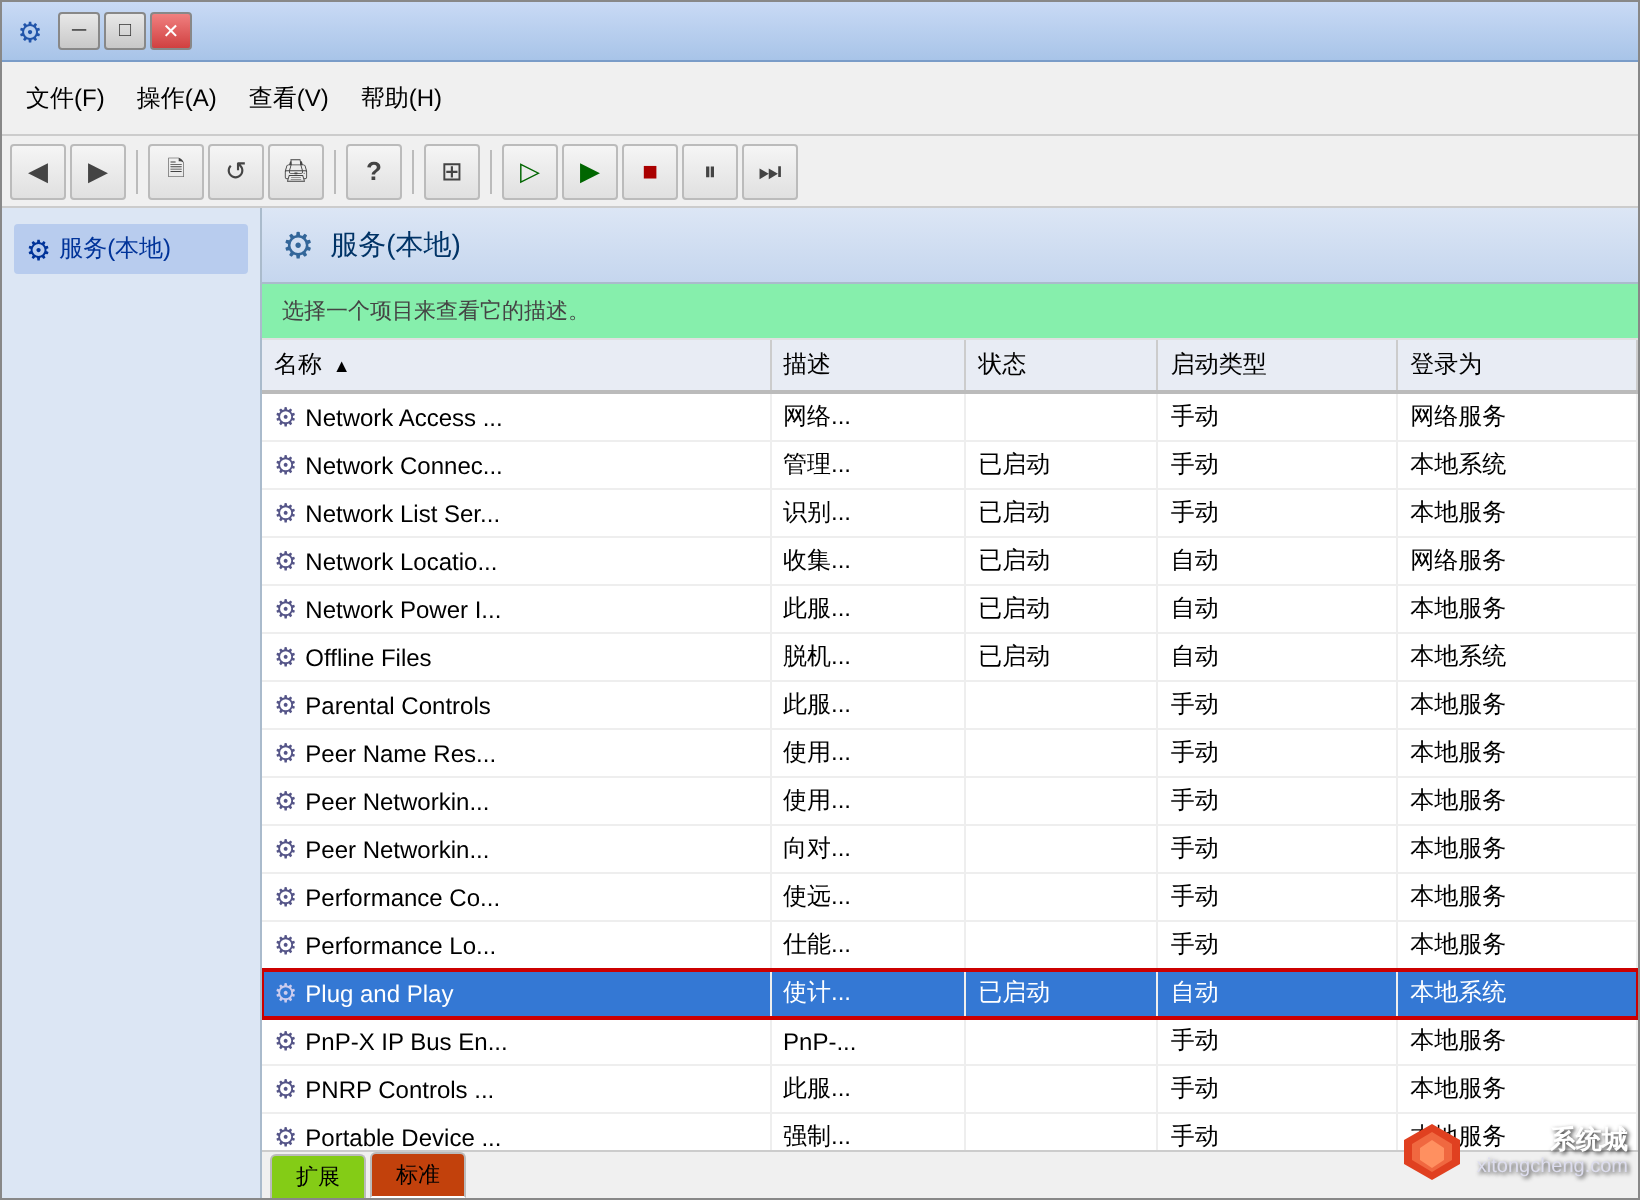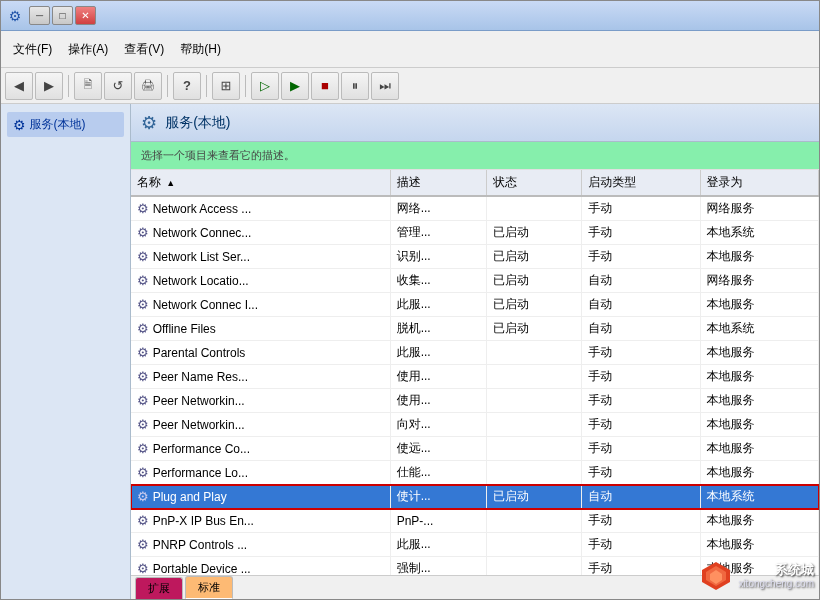--- a/index.html
+++ b/index.html
@@ -262,30 +262,30 @@
       height: 24px;
       background: #f0f0f0;
       display: flex;
       align-items: flex-end;
       padding: 0 4px;
       border-top: 1px solid #ccc;
       flex-shrink: 0;
     }
     .tab {
       padding: 3px 12px;
-      background: #be185d;
+      background: #84cc16;
       border: 1px solid #bbb;
       border-bottom: none;
       border-radius: 3px 3px 0 0;
       cursor: pointer;
       font-size: 11px;
       margin-right: 2px;
     }
     .tab.active {
-      background: #fdba74;
+      background: #c2410c;
       border-bottom: 1px solid #fff;
     }
   </style>
 </head>
 <body>
 
 <div class="window">
 
   <div class="title-bar">
     <div class="title-bar-icon">⚙</div>
@@ -401,21 +401,21 @@
                     <span>Network Locatio...</span>
                   </span></td>
                 <td>收集...</td>
                 <td>已启动</td>
                 <td>自动</td>
                 <td>网络服务</td>
               </tr>
               <tr>
                 <td><span class="service-icon">
                     <span class="service-gear" style="">⚙</span>
-                    <span>Network Connec I...</span>
+                    <span>Network Power I...</span>
                   </span></td>
                 <td>此服...</td>
                 <td>已启动</td>
                 <td>自动</td>
                 <td>本地服务</td>
               </tr>
               <tr>
                 <td><span class="service-icon">
                     <span class="service-gear" style="">⚙</span>
                     <span>Offline Files</span>

